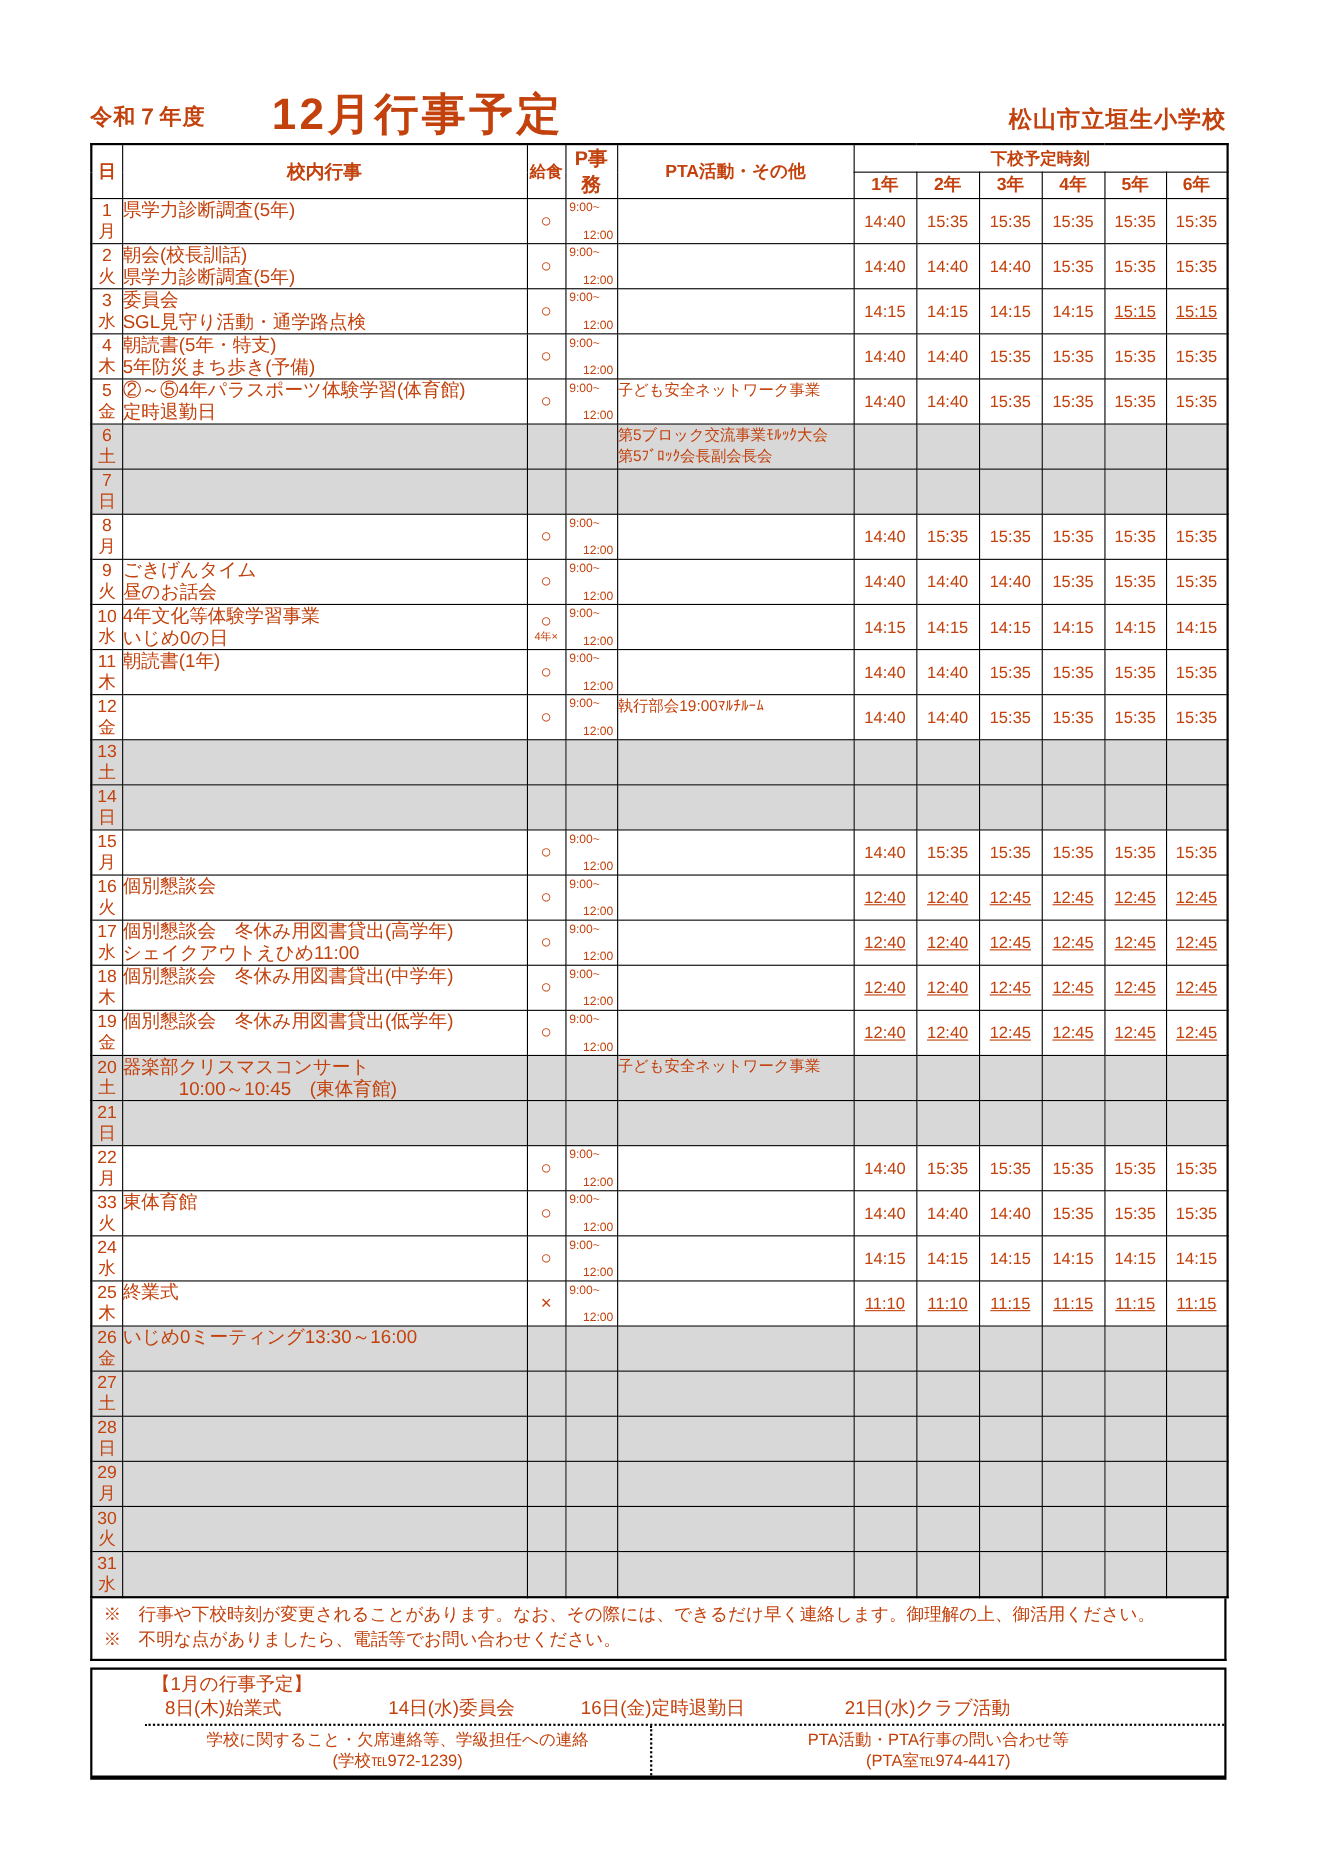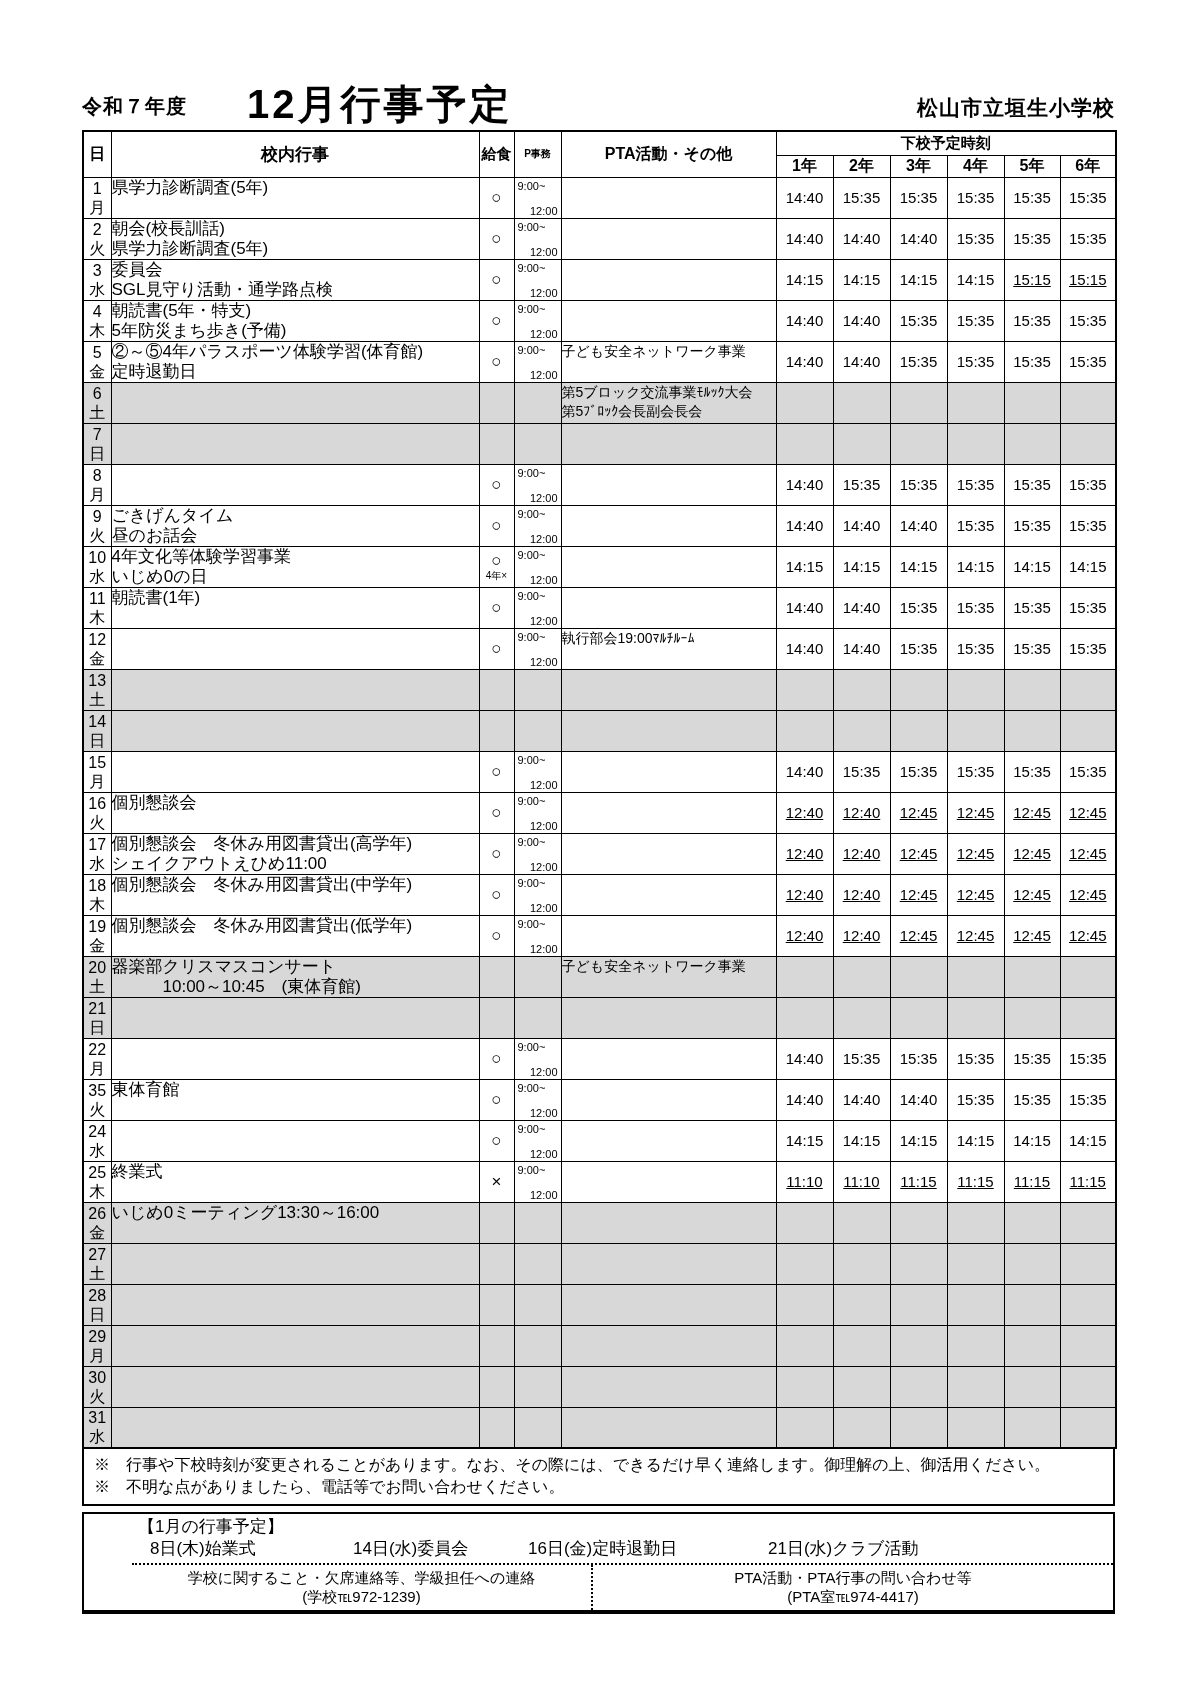--- a/index.html
+++ b/index.html
@@ -1,33 +1,33 @@
 <!DOCTYPE html>
 <html><head>
 <meta charset="utf-8">
 <style>
   html,body{margin:0;padding:0;background:#fff;}
-  .page{position:relative;width:1028px;height:1697px;background:#fff;color:#000000;
+  .page{position:relative;width:1028px;height:1697px;background:#fff;color:#c2410c;
         font-family:"Liberation Sans",sans-serif;box-sizing:border-box;
         padding:84px 0 0 82px;}
   
   .titlebar{display:flex;align-items:flex-end;width:1033px;margin-bottom:6px;}
   .era{font-size:20px;font-weight:bold;letter-spacing:1px;padding-bottom:4px;}
   .big-title{font-size:40px;font-weight:bold;letter-spacing:3px;margin-left:60px;line-height:1;}
   .school{margin-left:auto;font-size:21px;font-weight:bold;letter-spacing:1px;padding-bottom:2px;}
   
   table.sched{border-collapse:collapse;table-layout:fixed;width:1033px;border:2px solid #000;}
   table.sched th,table.sched td{border:1px solid #000;padding:0;overflow:hidden;box-sizing:border-box;}
   thead tr.h1{height:24px;}
   thead tr.h2{height:22px;}
   thead th{font-weight:bold;background:#fff;}
   th.h-day{font-size:16px;}
   th.h-ev{font-size:17px;}
   th.h-lunch{font-size:15px;}
-  th.h-pj{font-size:10px;}
+  th.h-pj{font-size:18px;}
   th.h-pta{font-size:16px;}
   th.h-dis{font-size:15px;}
   th.h-grade{font-size:16px;}
   tr.body{height:41px;}
   tr.body.gray td{background:#d8d8d8;}
   td.c-day{text-align:center;font-size:16px;line-height:19px;}
   td.c-ev{vertical-align:top;font-size:17px;line-height:20px;padding:1px 2px 0 4px;white-space:nowrap;}
   td.c-lunch{text-align:center;font-size:17px;vertical-align:middle;}
   td.c-lunch .mark{line-height:18px;}
   td.c-lunch .lnote{font-size:10px;line-height:11px;}
@@ -605,21 +605,21 @@
           <td class="c-pta"></td>
           <td class="c-time"><span>14:40</span></td>
           <td class="c-time"><span>15:35</span></td>
           <td class="c-time"><span>15:35</span></td>
           <td class="c-time"><span>15:35</span></td>
           <td class="c-time"><span>15:35</span></td>
           <td class="c-time"><span>15:35</span></td>
         </tr>
         <tr class="body">
           <td class="c-day">
-            <div>35</div>
+            <div>33</div>
             <div>火</div>
           </td>
           <td class="c-ev">
             <div>東体育館</div>
           </td>
           <td class="c-lunch">
             <div class="mark">○</div>
           </td>
           <td class="c-pj">
             <div class="pj">

